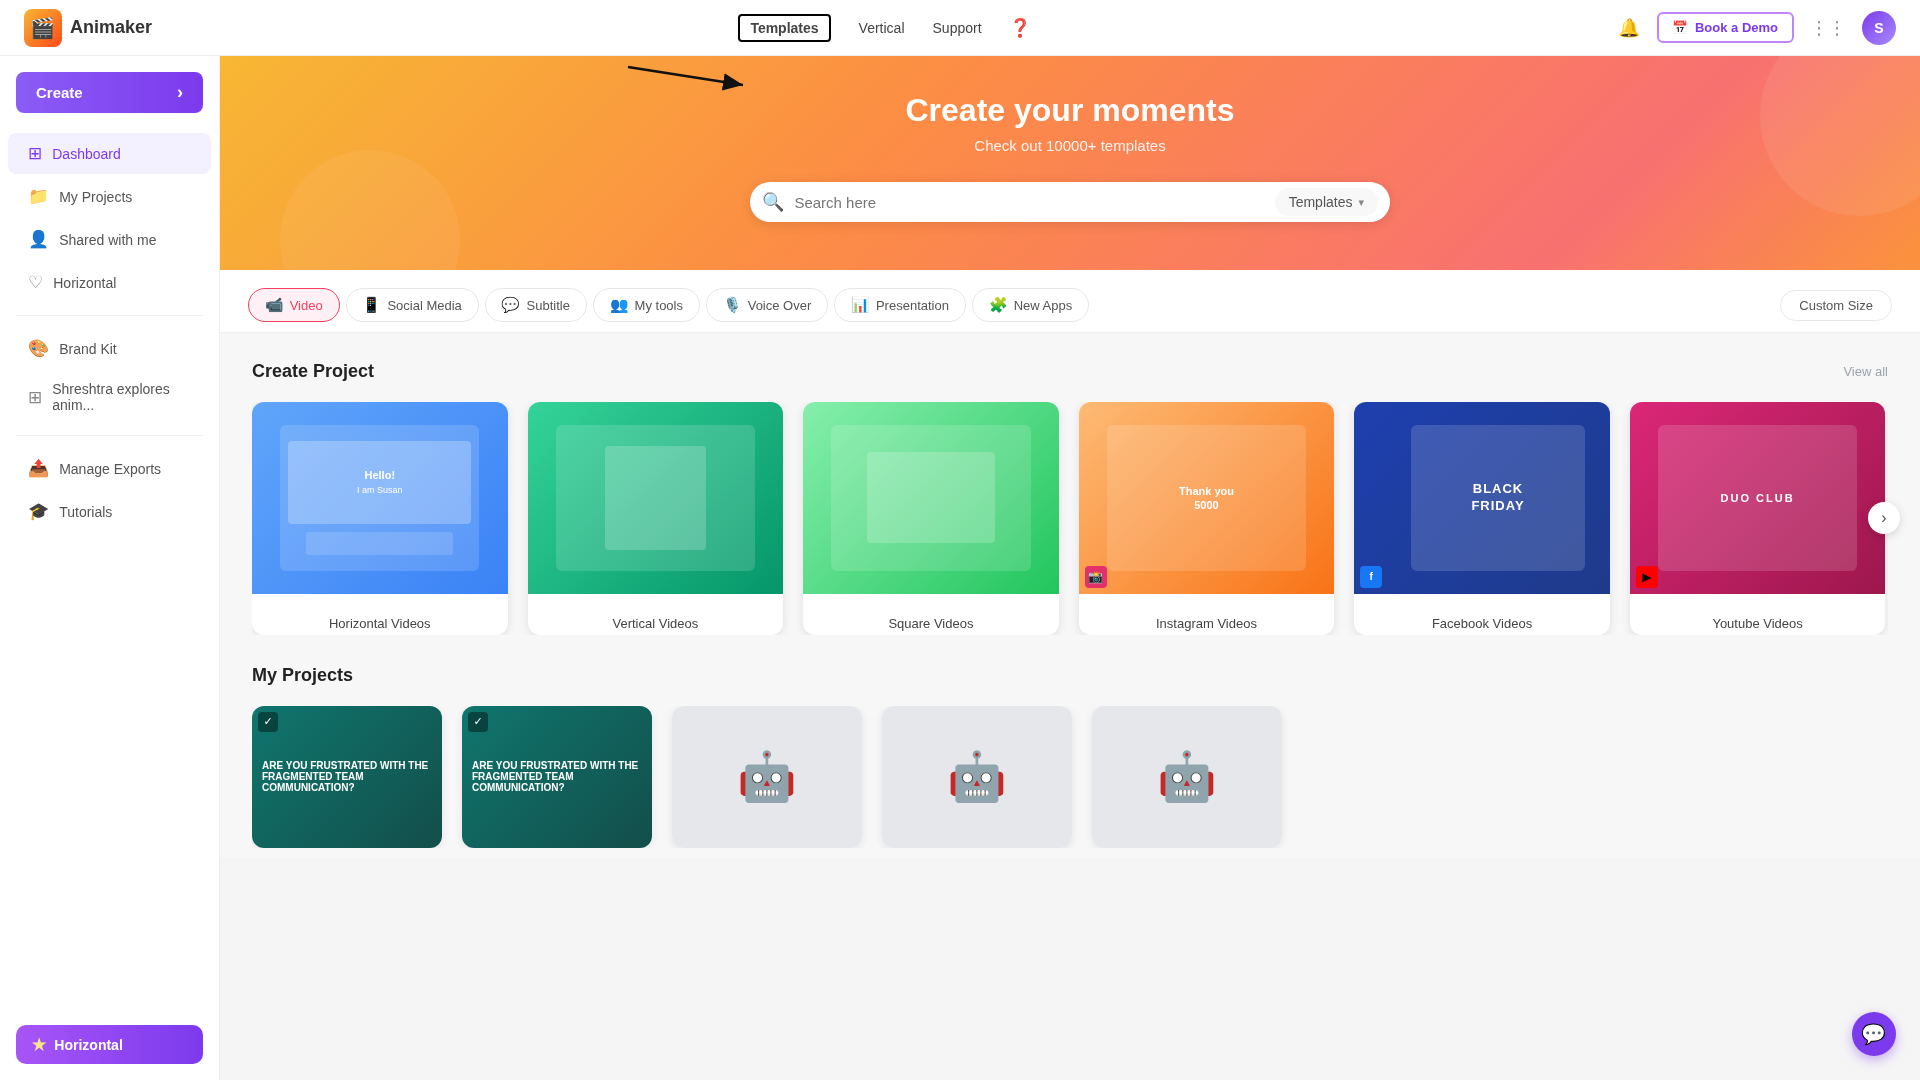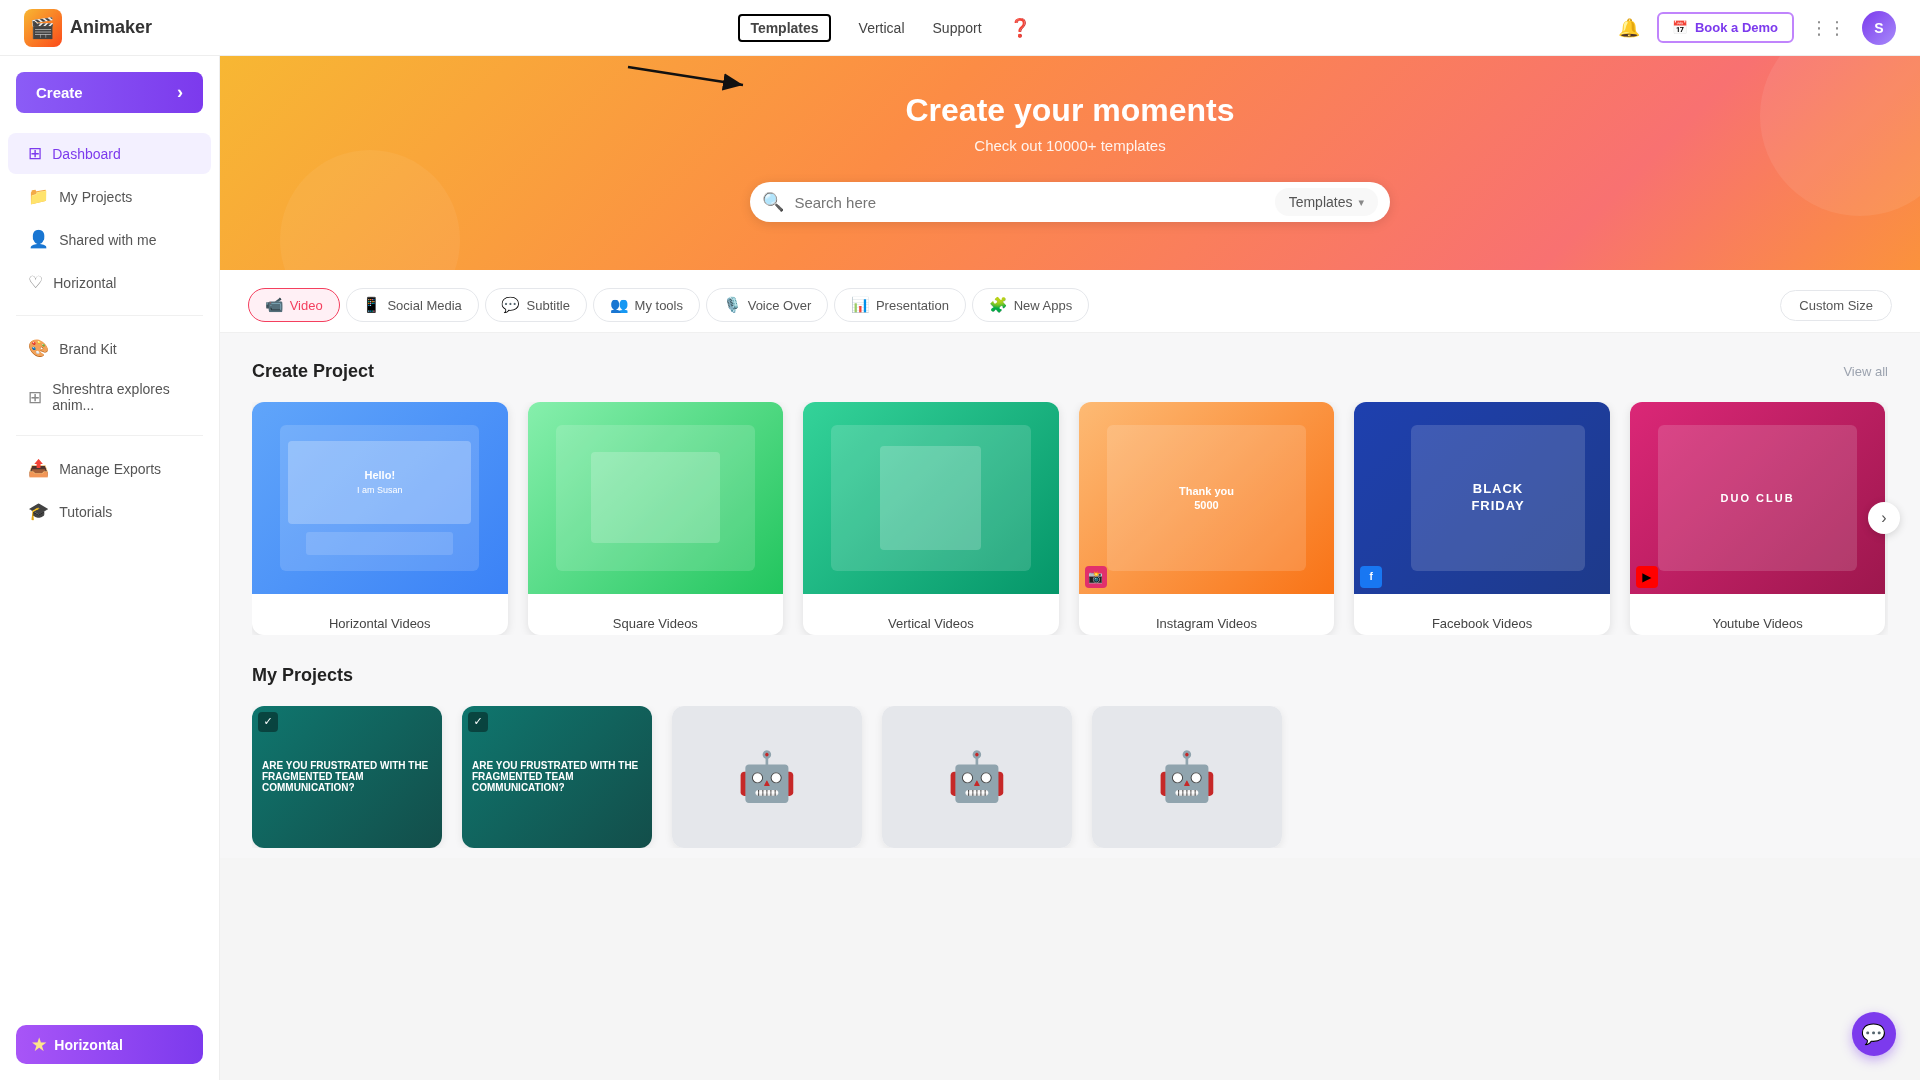--- a/index.html
+++ b/index.html
@@ -364,35 +364,35 @@
                 <div style="background:rgba(255,255,255,0.25);width:100%;height:64%;border-radius:4px;display:flex;align-items:center;justify-content:center;">
                   <div class="mock-text">Hello!<br><span style="font-size:9px;font-weight:400;margin-top:48px;">I am Susan</span></div>
                 </div>
                 <div style="background:rgba(255,255,255,0.15);width:80%;height:18%;border-radius:3px;margin-top:4px;"></div>
               </div>
             </div>
             <div class="card-label">Horizontal Videos</div>
           </div>
 
           <div class="project-card card-bg-white">
+            <div class="card-thumb teal">
+              <div class="card-inner-mock">
+                <div style="background:rgba(255,255,255,0.2);width:55%;height:80%;border-radius:4px;margin:0 auto;"></div>
+              </div>
+            </div>
+            <div class="card-label">Vertical Videos</div>
+          </div>
+
+          <div class="project-card card-bg-white">
             <div class="card-thumb green">
               <div class="card-inner-mock">
                 <div style="background:rgba(255,255,255,0.2);width:70%;height:70%;border-radius:4px;margin:0 auto;"></div>
               </div>
             </div>
             <div class="card-label">Square Videos</div>
-          </div>
-
-          <div class="project-card card-bg-white">
-            <div class="card-thumb teal">
-              <div class="card-inner-mock">
-                <div style="background:rgba(255,255,255,0.2);width:55%;height:80%;border-radius:4px;margin:0 auto;"></div>
-              </div>
-            </div>
-            <div class="card-label">Vertical Videos</div>
           </div>
 
           <div class="project-card card-bg-white">
             <div class="card-thumb orange" style="position:relative;">
               <div class="card-inner-mock">
                 <div class="mock-text">Thank you<br>5000</div>
               </div>
               <div class="social-icon-badge" style="background:#e1306c;bottom:6px;left:6px;">📸</div>
             </div>
             <div class="card-label">Instagram Videos</div>

